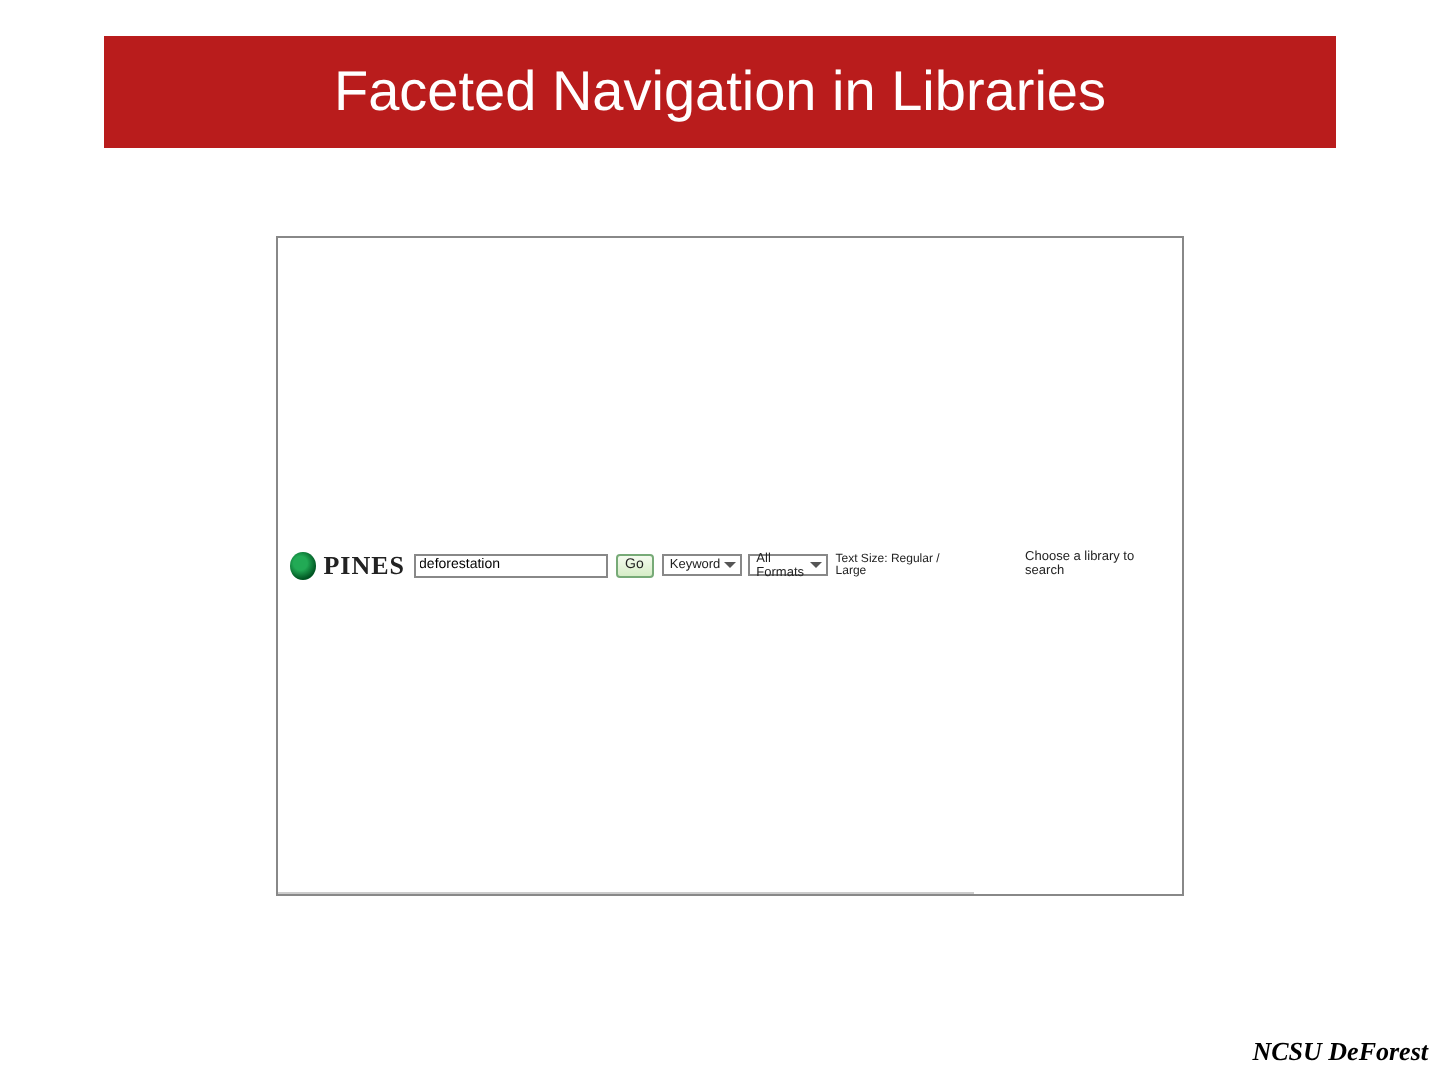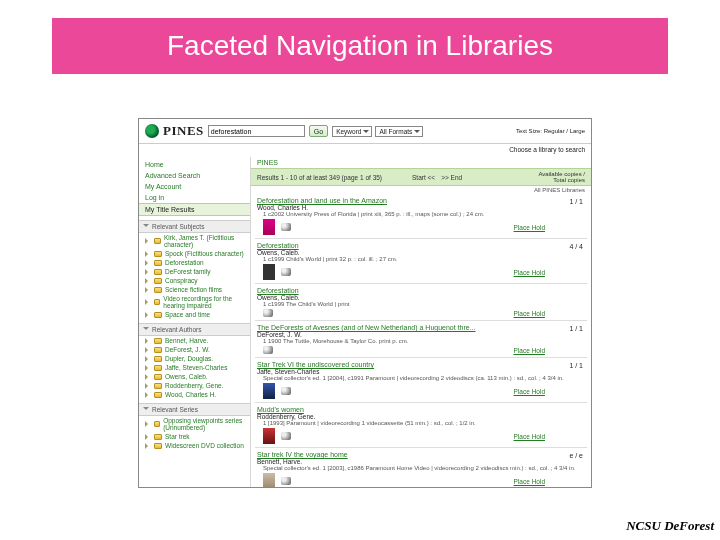--- a/index.html
+++ b/index.html
@@ -1,21 +1,21 @@
 <!DOCTYPE html>
 <html><head>
 <meta charset="utf-8">
 <style>
   * { box-sizing: border-box; margin: 0; padding: 0; }
   html, body { width: 720px; height: 540px; font-family: Arial, Helvetica, sans-serif; background: #fff; overflow: hidden; }
   .slide { position: relative; width: 720px; height: 540px; }
-  .title-band { position: absolute; top: 18px; left: 52px; width: 616px; height: 56px; background: #ec4899; display: flex; align-items: center; justify-content: center; }
+  .title-band { position: absolute; top: 18px; left: 52px; width: 616px; height: 56px; background: #b91c1c; display: flex; align-items: center; justify-content: center; }
   .title-band h1 { color: #fff; font-size: 28px; font-weight: normal; }
   .footer { position: absolute; bottom: 6px; right: 6px; font-size: 13px; font-weight: bold; font-style: italic; font-family: Georgia, 'Times New Roman', serif; }
-  .shot { position: absolute; top: 118px; left: 138px; width: 454px; height: 370px; border: 1px solid #888; background: #fff; font-size: 7px; color: #222; display: flex; flex-direction: column; }
+  .shot { position: absolute; top: 118px; left: 138px; width: 454px; height: 330px; border: 1px solid #888; background: #fff; font-size: 7px; color: #222; display: flex; flex-direction: row; }
   
   .topbar { display: flex; align-items: center; gap: 4px; padding: 4px 6px; border-bottom: 1px solid #ccc; }
   .logo { width: 14px; height: 14px; background: radial-gradient(circle at 40% 40%, #2a5 30%, #052 70%); border-radius: 50%; }
   .brand { font-family: Georgia, serif; font-weight: bold; font-size: 13px; letter-spacing: 0.5px; }
   .searchbox { flex: 0 0 96px; height: 12px; border: 1px solid #888; font-size: 7px; padding: 0 2px; background: #fff; }
   .btn { height: 12px; border: 1px solid #7a7; background: linear-gradient(#f4fbef,#d6edc7); border-radius: 2px; padding: 0 4px; display: inline-flex; align-items: center; font-size: 7px; }
   .toptext { margin-left: auto; font-size: 6px; }
   
   .bar2 { display: flex; align-items: center; gap: 6px; padding: 2px 6px 4px 26px; }
   .bar2 .lbl { font-size: 6.5px; color: #222; }

